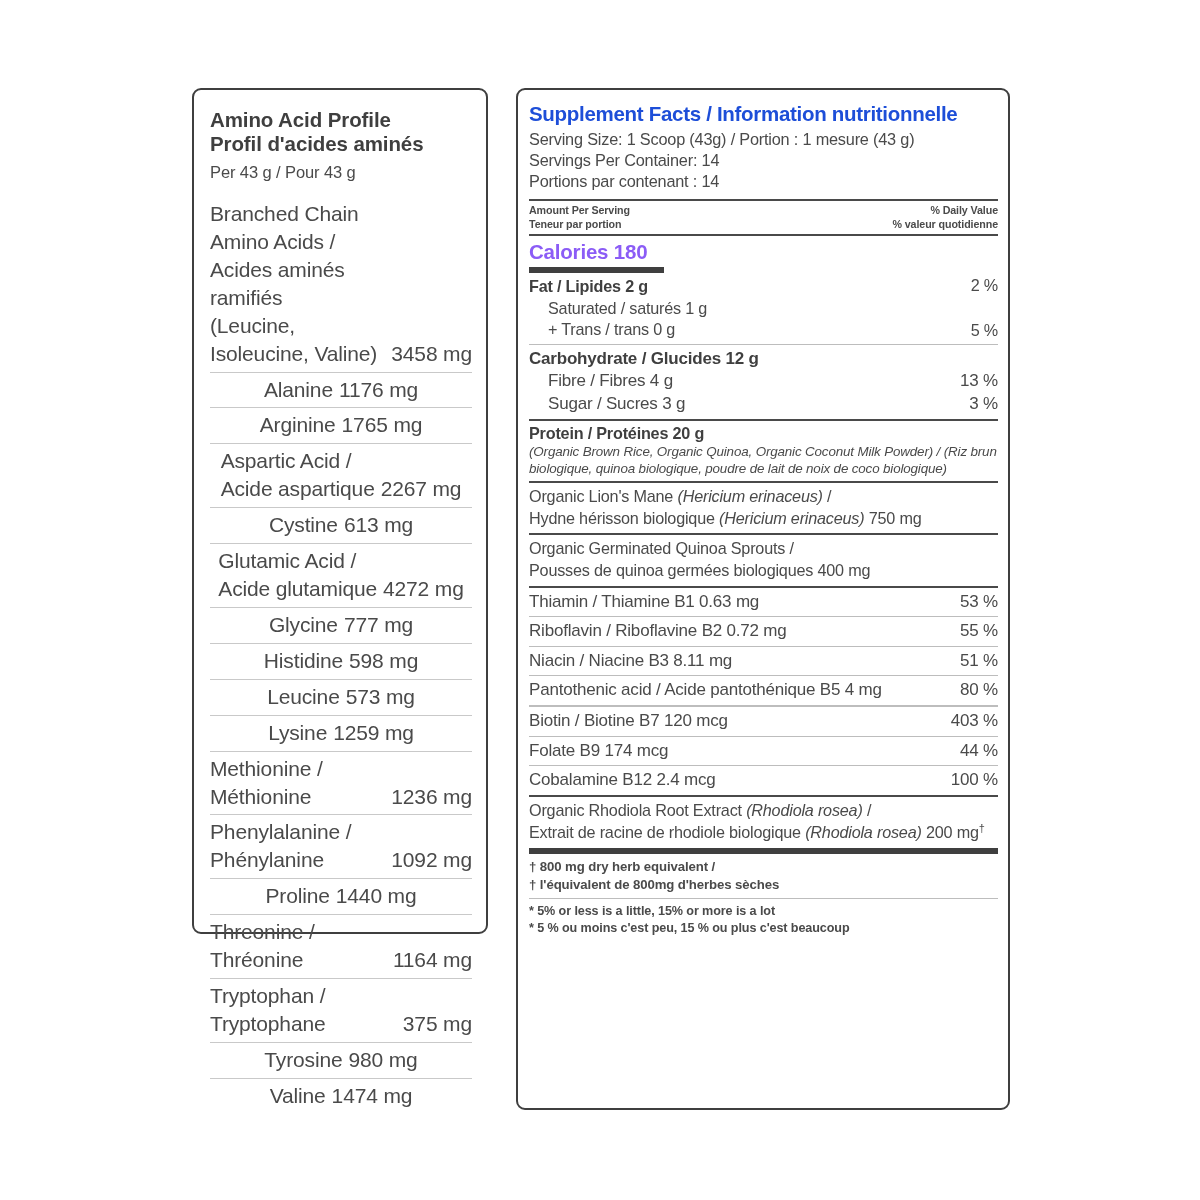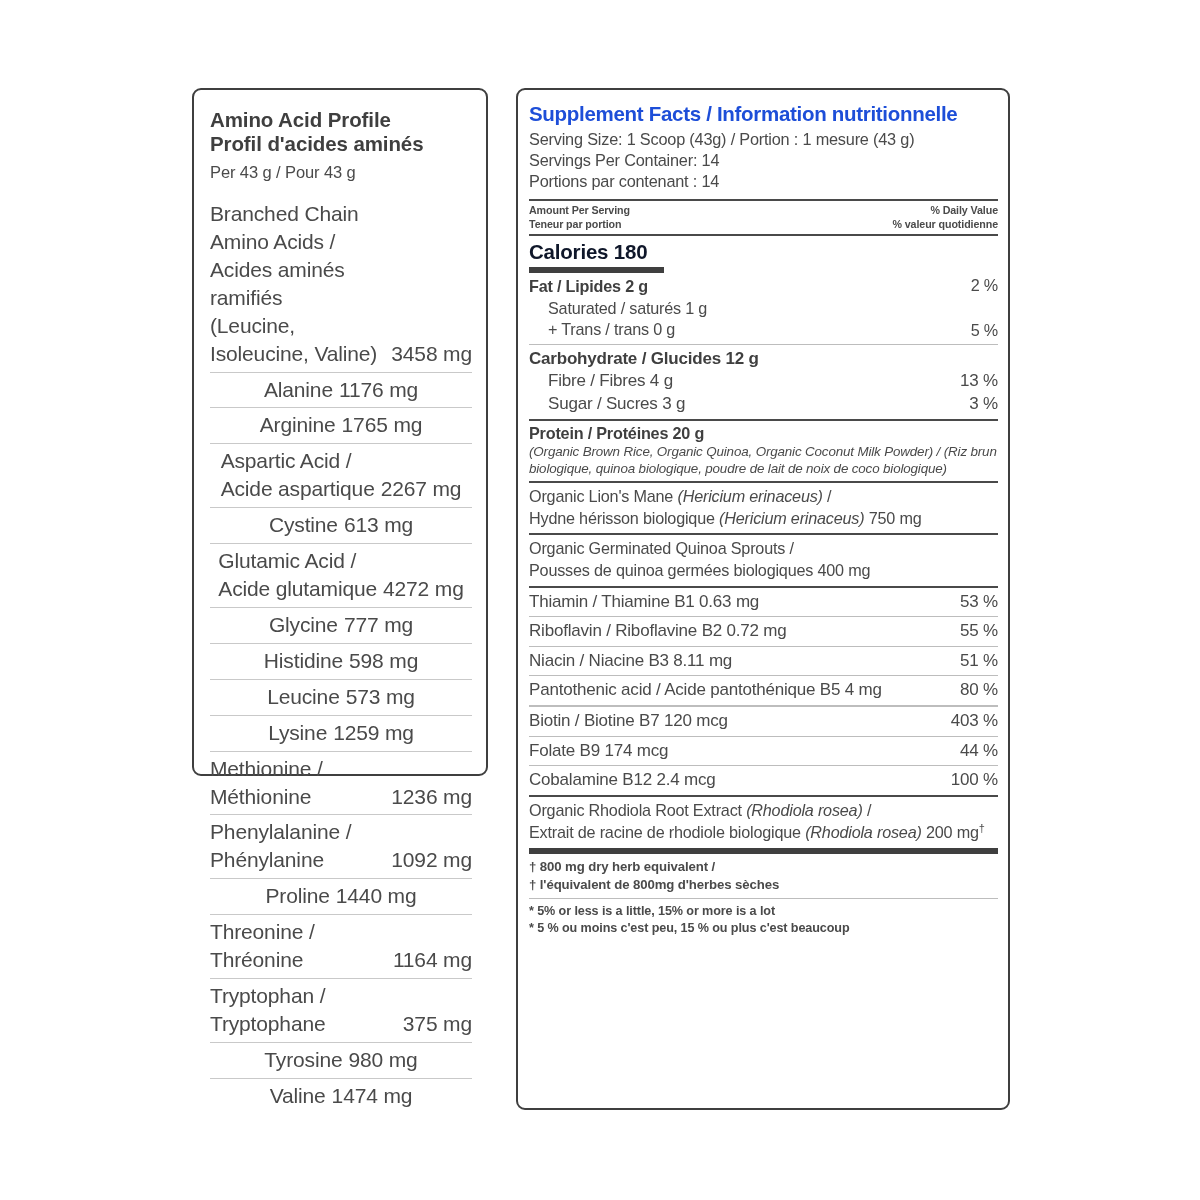--- a/index.html
+++ b/index.html
@@ -21,21 +21,21 @@
     position: absolute;
     border: 2px solid #3f3f3f;
     border-radius: 9px;
     box-sizing: border-box;
     background: #fff;
   }
   #amino-panel {
     left: 192px;
     top: 88px;
     width: 296px;
-    height: 688px;
+    height: 846px;
     padding: 18px 14px 10px 16px;
   }
   #facts-panel {
     left: 516px;
     top: 88px;
     width: 494px;
     height: 1022px;
     padding: 12px 10px 8px 11px;
   }
 
@@ -98,21 +98,21 @@
     line-height: 1.26;
     padding: 3px 0 3px 0;
     letter-spacing: -0.1px;
   }
   .apsv .right { text-align: right; }
 
   .cal-wrap { padding: 4px 0 0 0; }
   .cal {
     font-size: 20.5px;
     font-weight: bold;
-    color: #0f172a;
+    color: #8b5cf6;
     letter-spacing: -0.2px;
   }
   .cal-bar {
     height: 6px;
     background: #3f3f3f;
     width: 135px;
     margin-top: 3px;
   }
 
   .nrow {

